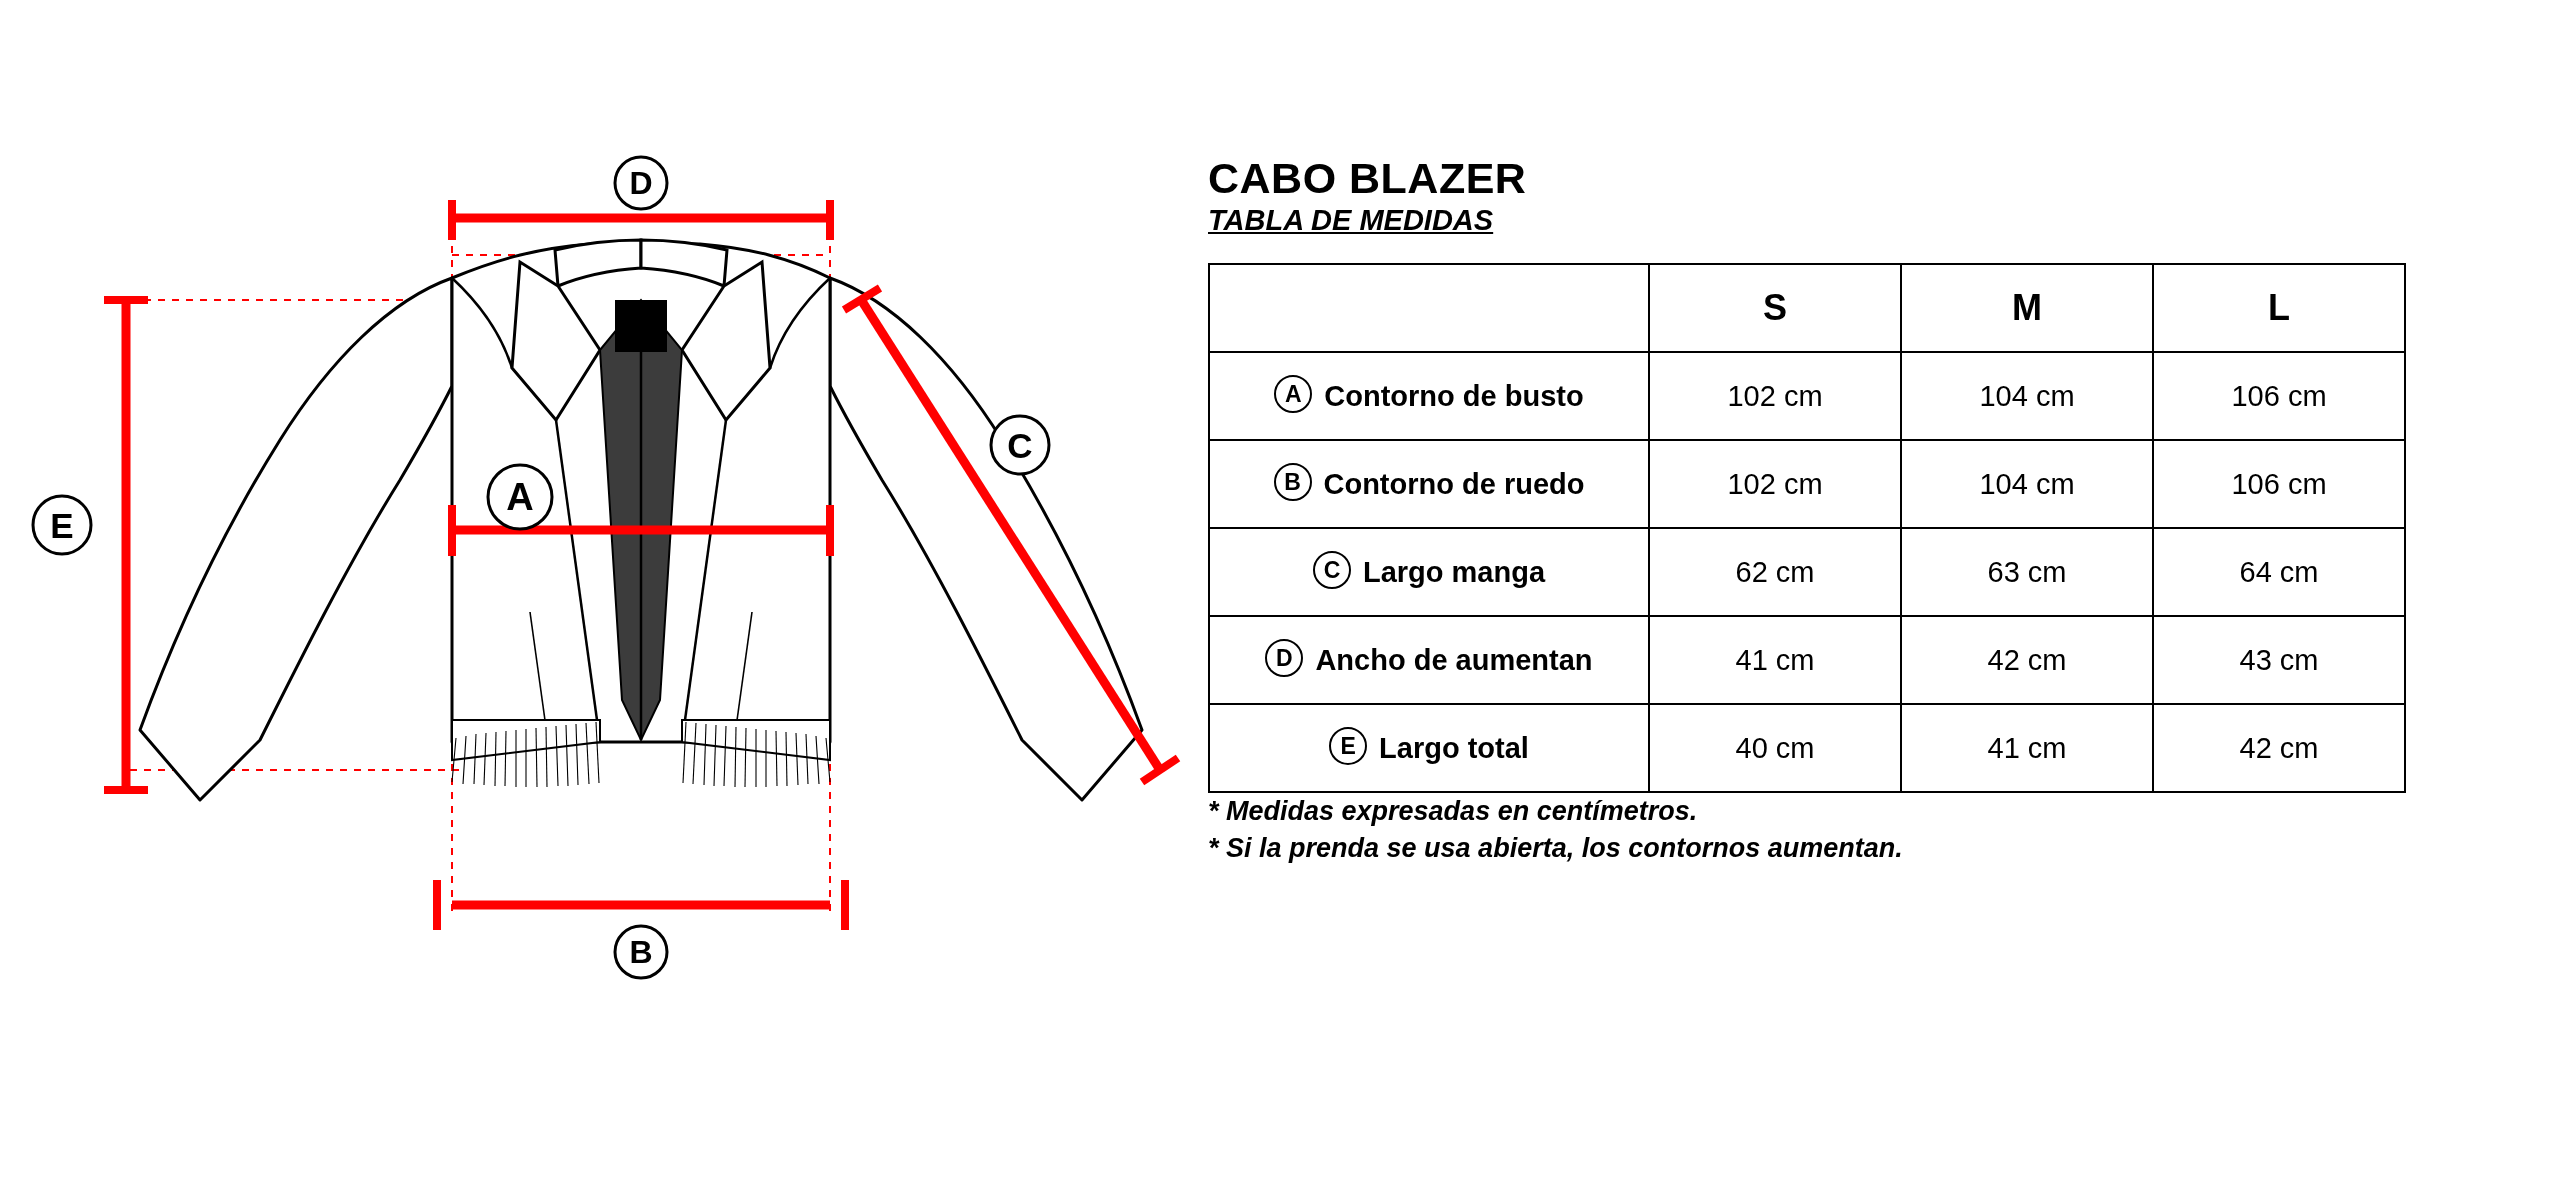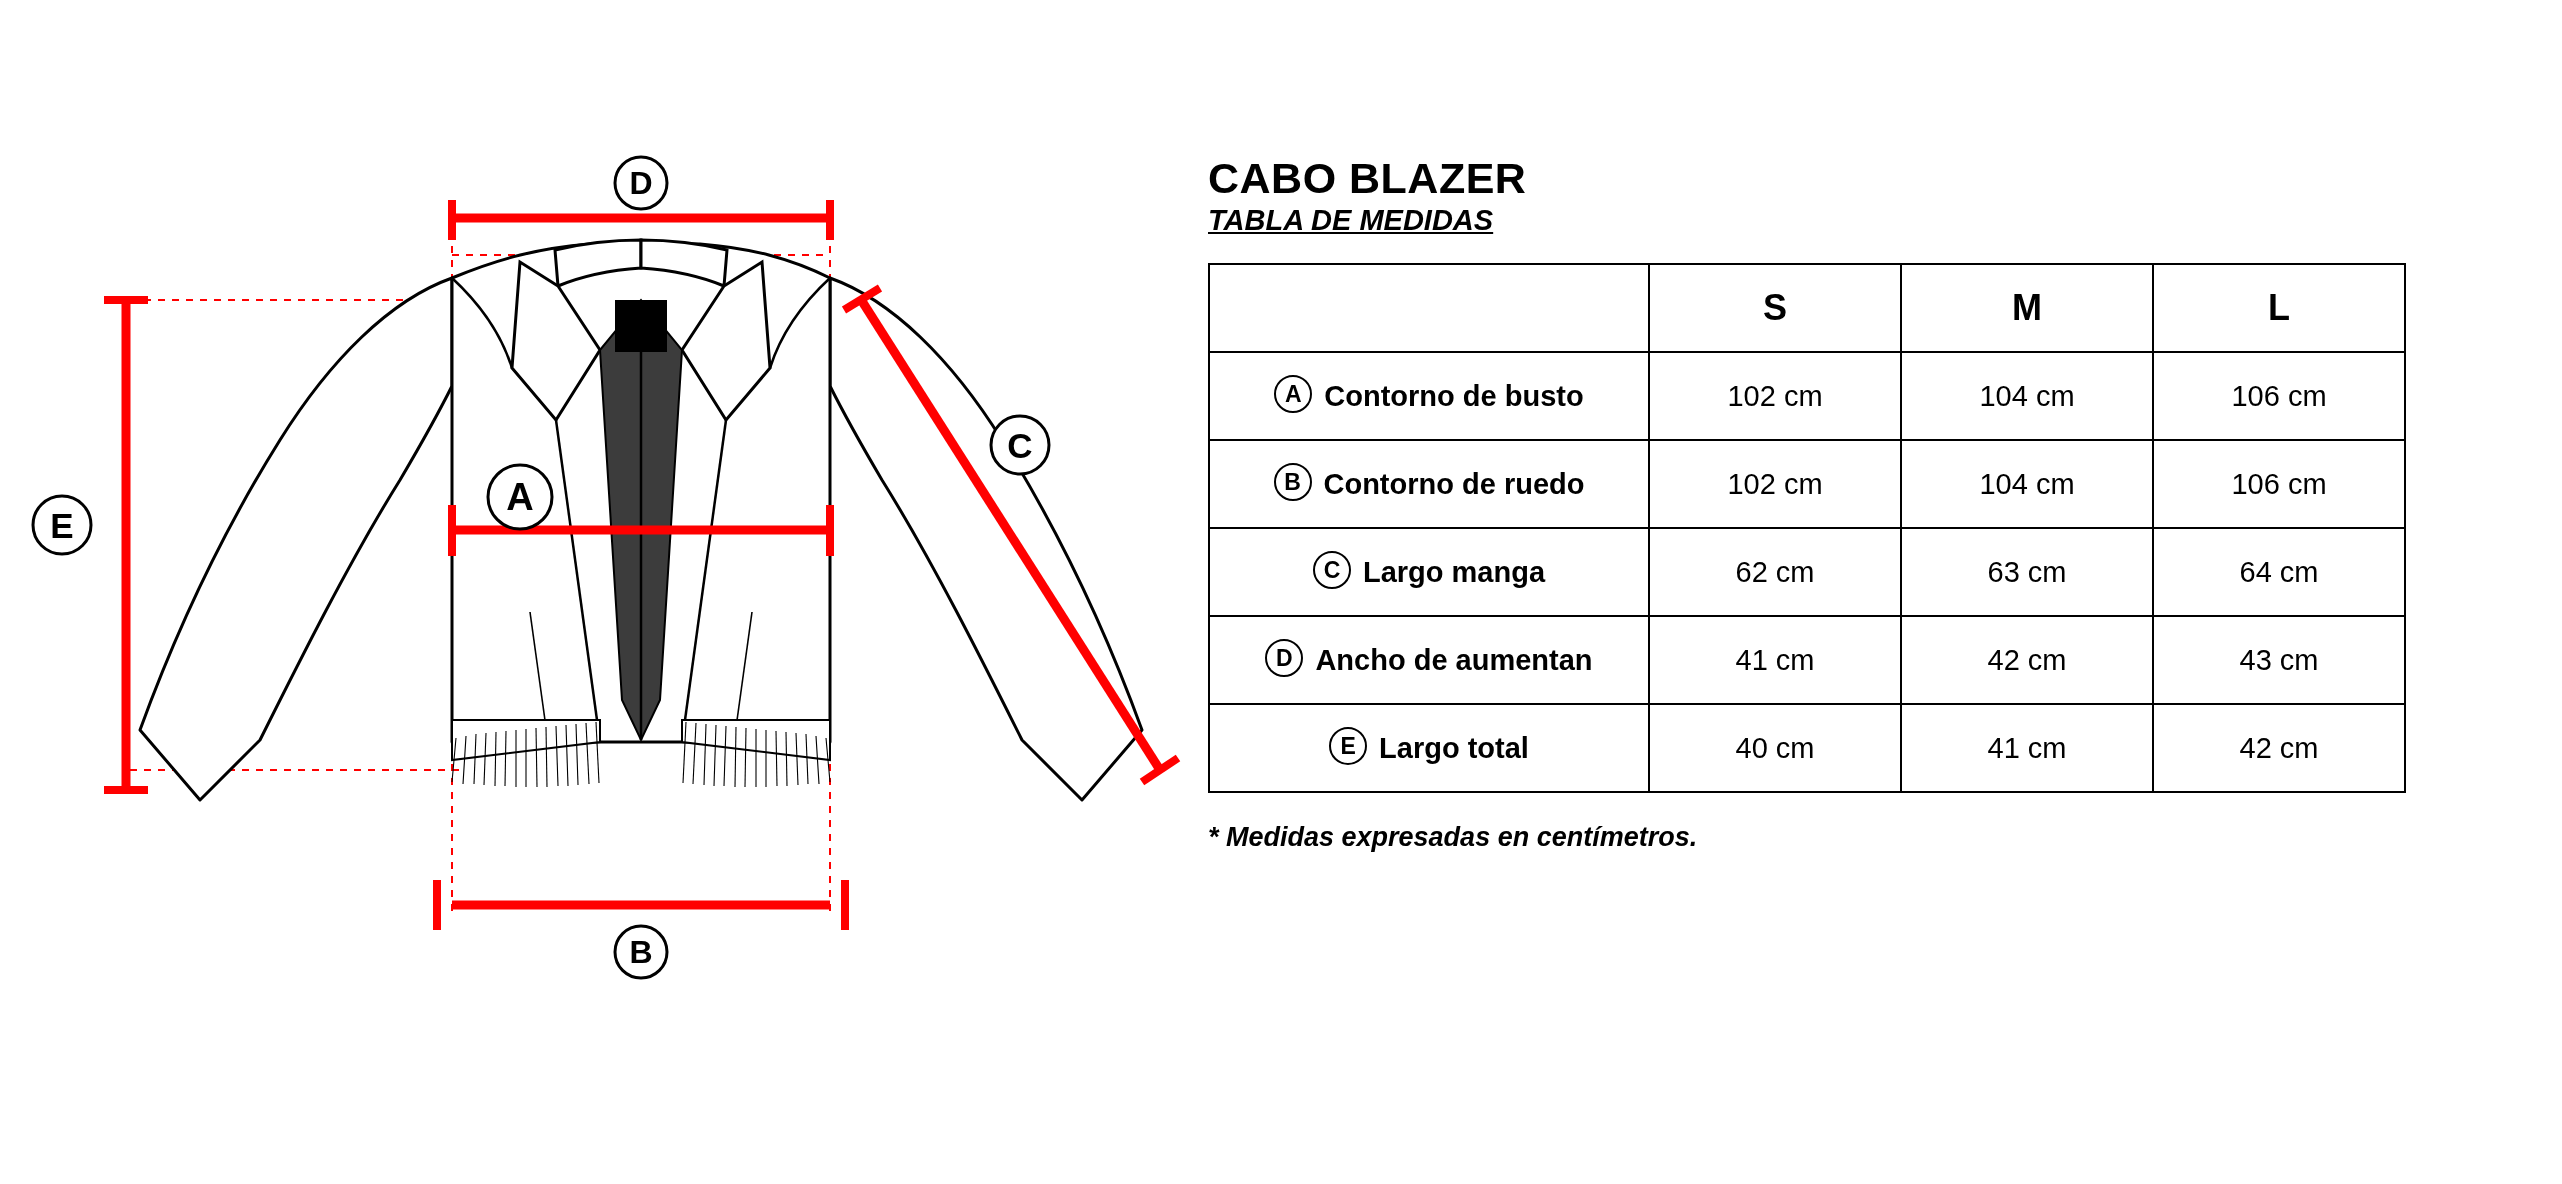--- a/index.html
+++ b/index.html
@@ -103,21 +103,20 @@
     font-weight: bold;
     line-height: 1;
     margin-right: 12px;
     vertical-align: middle;
     position: relative;
     top: -2px;
   }
   .label-text { vertical-align: middle; }
 
   .notes {
-    margin-top: 26px;
     font-size: 27px;
     font-weight: bold;
     font-style: italic;
     color: #000;
     line-height: 1.38;
   }
   .notes div { white-space: nowrap; }
 </style>
 </head>
 <body>
@@ -322,16 +321,17 @@
           </td>
           <td>40 cm</td>
           <td>41 cm</td>
           <td>42 cm</td>
         </tr>
       </tbody>
     </table>
 
     <div class="notes">
       <div>* Medidas expresadas en centímetros.</div>
+      <div>* Si la prenda se usa abierta, los contornos aumentan.</div>
     </div>
 
   </div>
 </div>
 
 </body></html>

